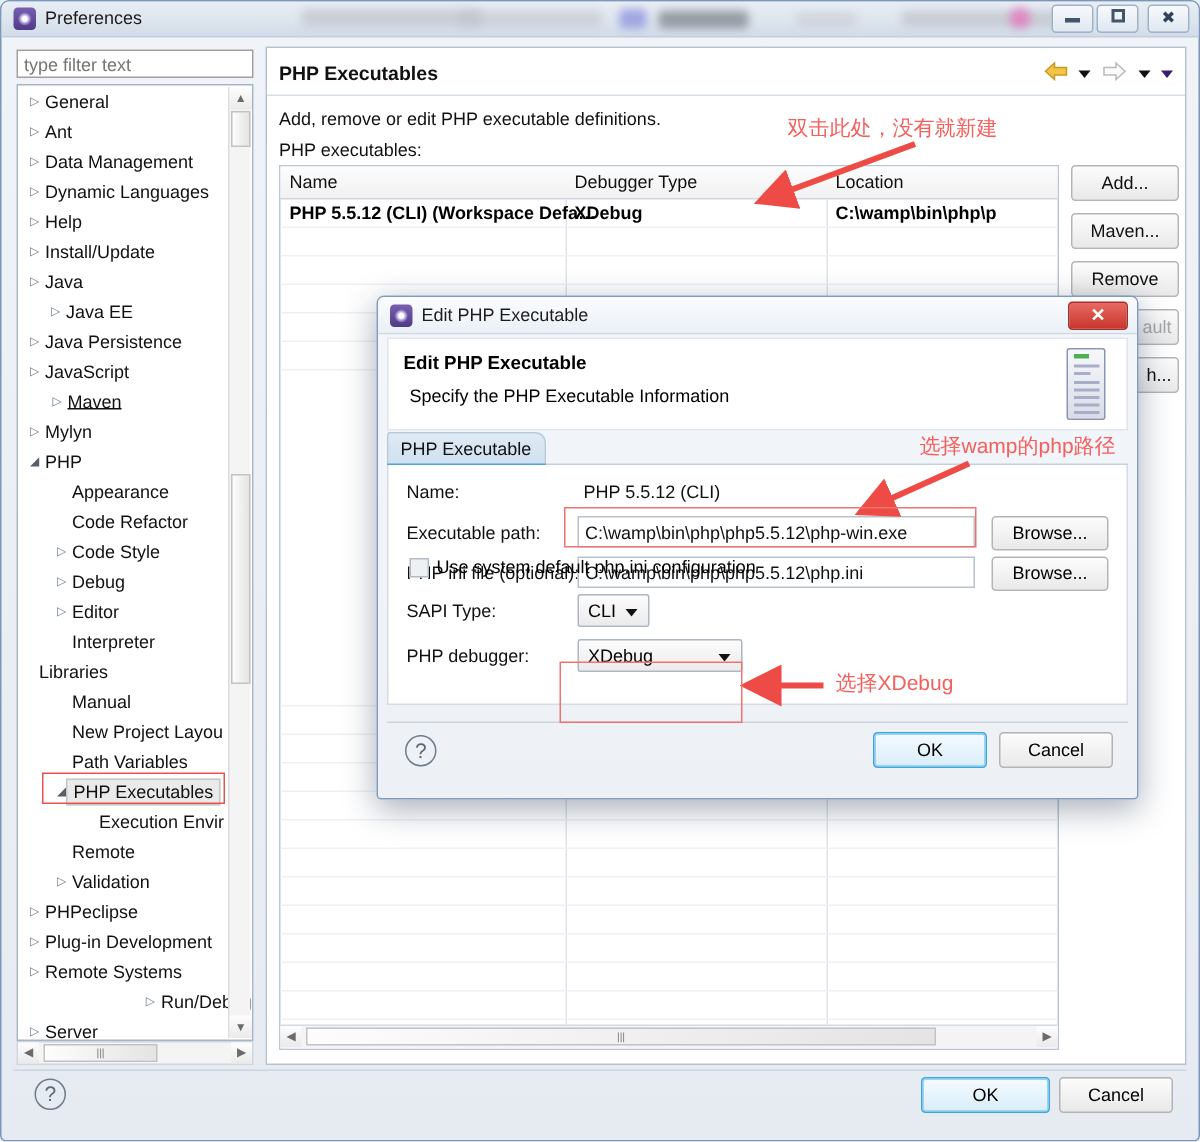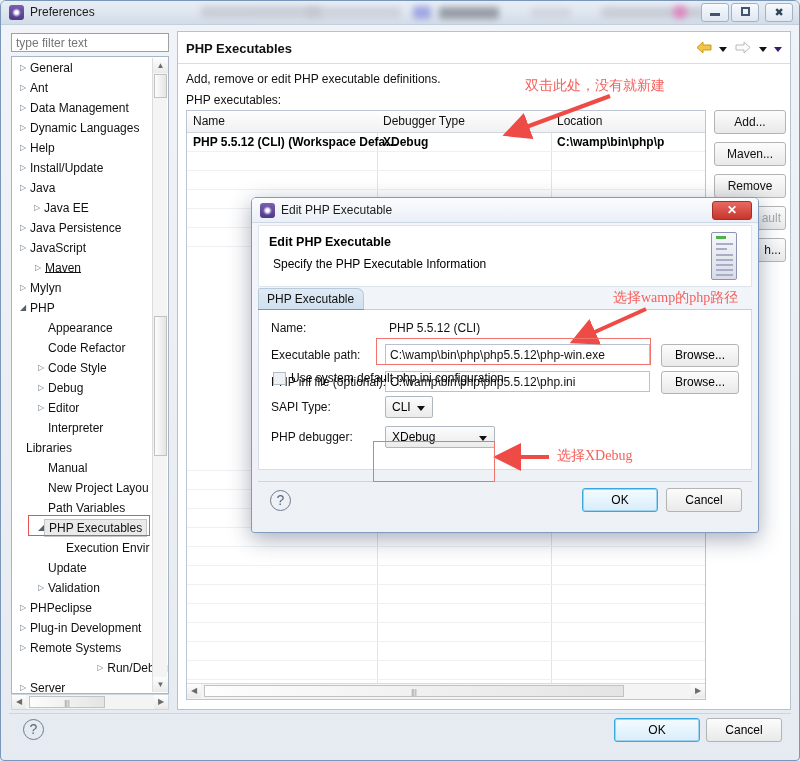--- a/index.html
+++ b/index.html
@@ -270,21 +270,21 @@
   #dlg-cancel{
     position:absolute; left:414px; top:290px; width:76px; height:24px;
     background:linear-gradient(#fcfcfc,#e9e9e9);
     border:1px solid #b4b4b4; border-radius:3px;
     text-align:center; line-height:22px; font-size:12px;
   }
 
   
   .ann-text{
     position:absolute; color:#f4605c; font-size:14px; white-space:nowrap;
-    font-family:Liberation Serif, serif;
+    font-family:Liberation Sans, sans-serif;
   }
   .ann-box{ position:absolute; border:1.5px solid #f1736e; pointer-events:none; }
   .ann-svg{ position:absolute; overflow:visible; }
 </style>
 </head>
 <body>
 
 <div id="prefs-window">
 
   <div id="titlebar">
@@ -326,21 +326,21 @@
         <div class="tree-item" style="padding-left: 22px;"><span class="tw arrow-collapsed"></span><span class="tree-label">Code Style</span></div>
         <div class="tree-item" style="padding-left: 22px;"><span class="tw arrow-collapsed"></span><span class="tree-label">Debug</span></div>
         <div class="tree-item" style="padding-left: 22px;"><span class="tw arrow-collapsed"></span><span class="tree-label">Editor</span></div>
         <div class="tree-item" style="padding-left: 22px;"><span class="tw "></span><span class="tree-label">Interpreter</span></div>
         <div class="tree-item" style=""><span class="tw "></span><span class="tree-label">Libraries</span></div>
         <div class="tree-item" style="padding-left: 22px;"><span class="tw "></span><span class="tree-label">Manual</span></div>
         <div class="tree-item" style="padding-left: 22px;"><span class="tw "></span><span class="tree-label">New Project Layou</span></div>
         <div class="tree-item" style="padding-left: 22px;"><span class="tw "></span><span class="tree-label">Path Variables</span></div>
         <div class="tree-item" style="padding-left: 22px;"><span class="tw arrow-expanded"></span><span class="tree-label sel-box">PHP Executables</span><div id="tree-highlight"></div></div>
         <div class="tree-item" style="padding-left: 40px;"><span class="tw "></span><span class="tree-label">Execution Envir</span></div>
-        <div class="tree-item" style="padding-left: 22px;"><span class="tw "></span><span class="tree-label">Update</span></div>
+        <div class="tree-item" style="padding-left: 22px;"><span class="tw "></span><span class="tree-label">Remote</span></div>
         <div class="tree-item" style="padding-left: 22px;"><span class="tw arrow-collapsed"></span><span class="tree-label">Validation</span></div>
         <div class="tree-item" style="padding-left: 4px;"><span class="tw arrow-collapsed"></span><span class="tree-label">PHPeclipse</span></div>
         <div class="tree-item" style="padding-left: 4px;"><span class="tw arrow-collapsed"></span><span class="tree-label">Plug-in Development</span></div>
         <div class="tree-item" style="padding-left: 4px;"><span class="tw arrow-collapsed"></span><span class="tree-label">Remote Systems</span></div>
         <div class="tree-item" style="padding-left: 4px; text-align: right;"><span class="tw arrow-collapsed"></span><span class="tree-label">Run/Debug</span></div>
         <div class="tree-item" style="padding-left: 4px;"><span class="tw arrow-collapsed"></span><span class="tree-label">Server</span></div>
       </div>
     <div id="tree-vscroll">
       <div class="sb-arrow" style="top:0;">▲</div>
       <div class="sb-thumb" style="top:16px;height:24px;"></div>

